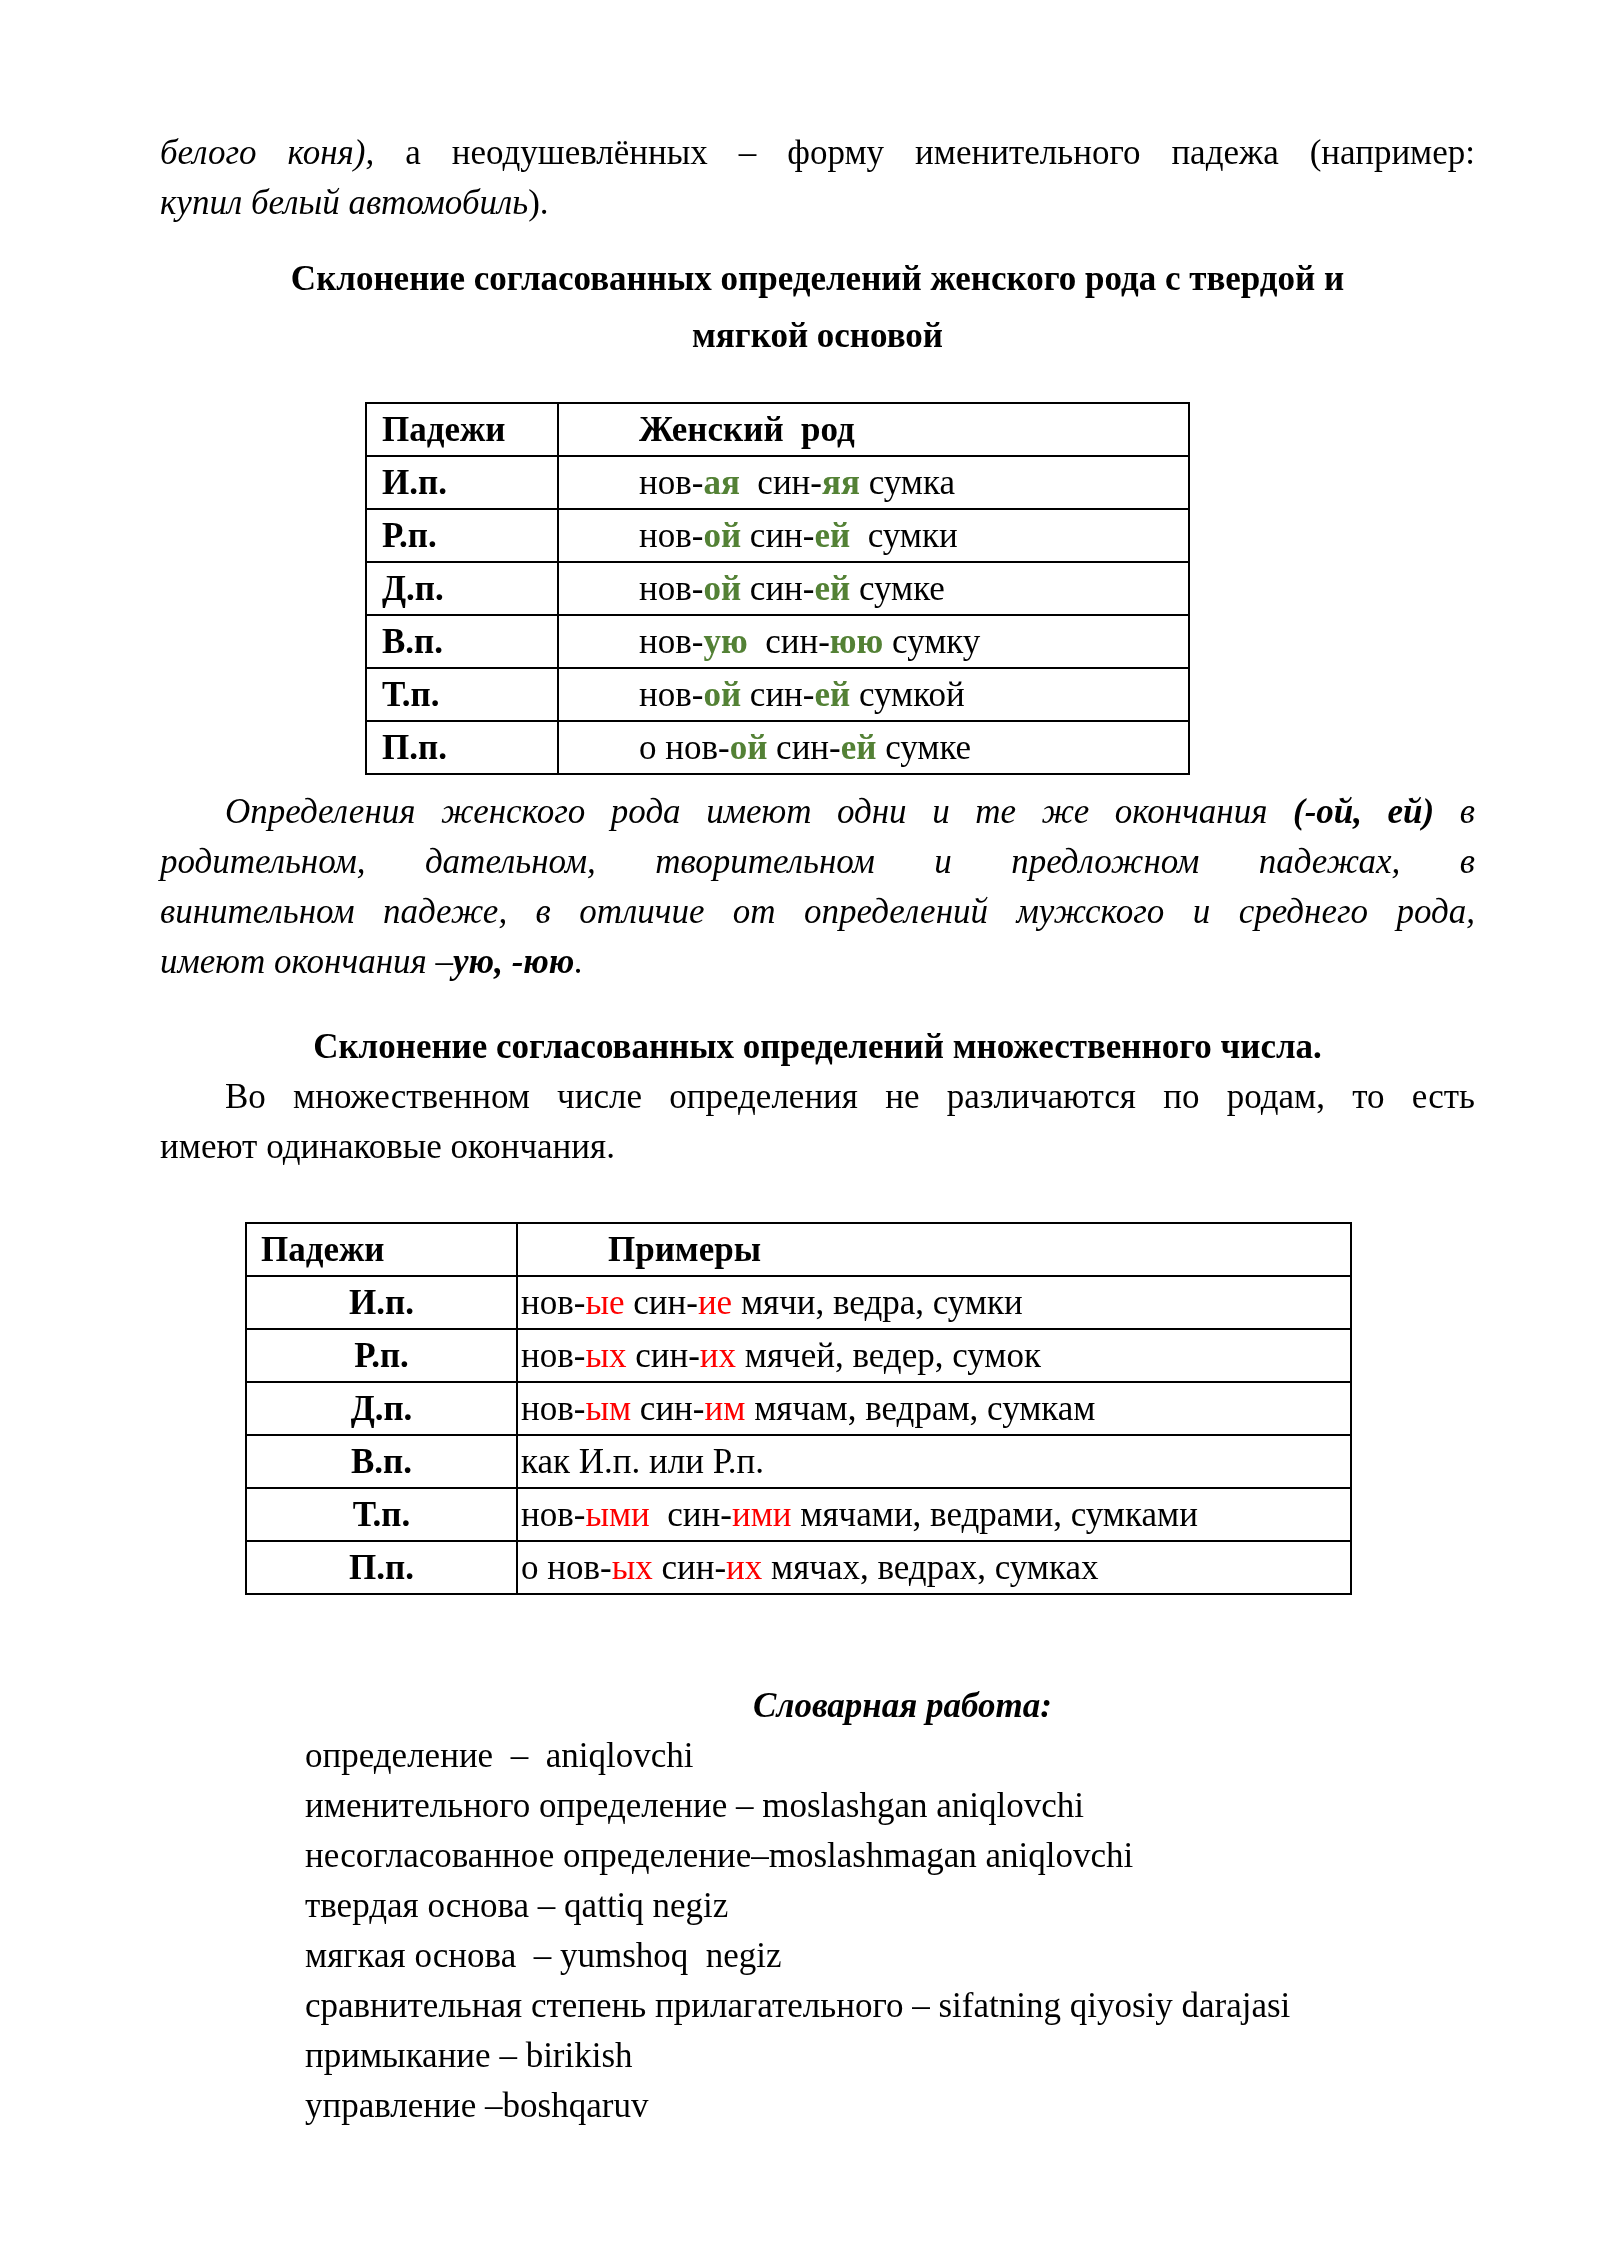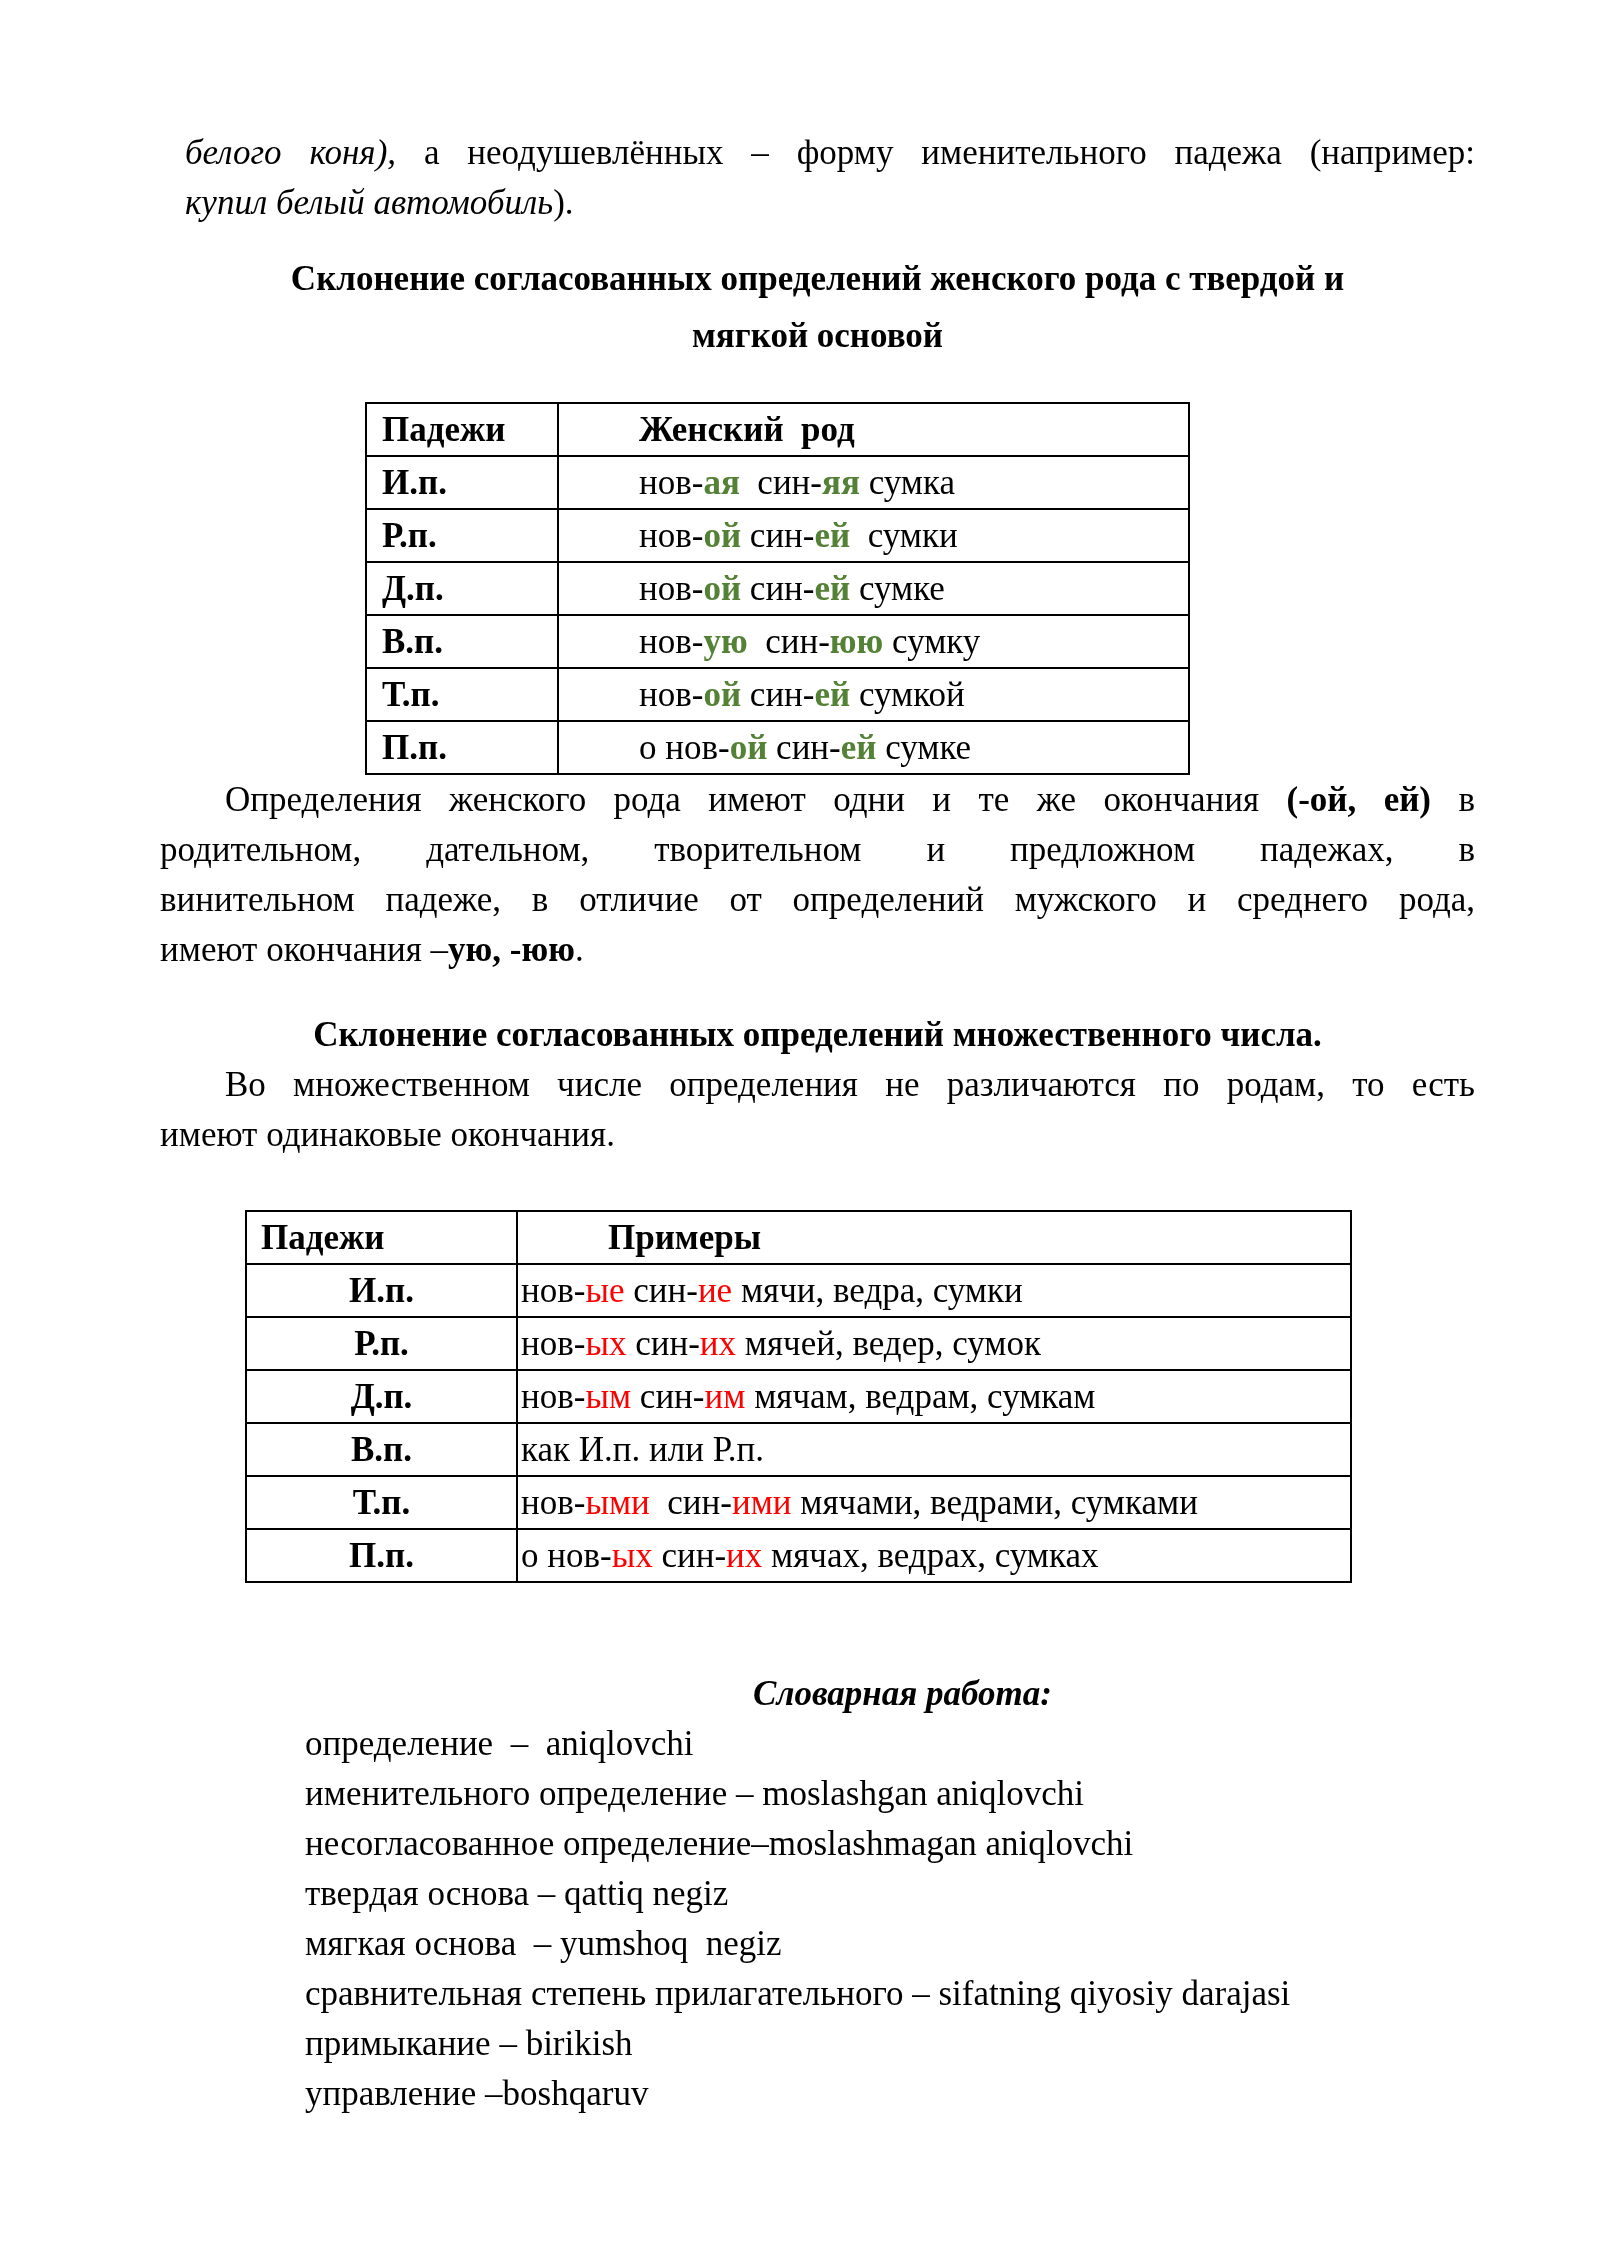--- a/index.html
+++ b/index.html
@@ -7,21 +7,21 @@
     width: 1600px;
     height: 2262px;
     background: #ffffff;
     color: #000000;
     font-family: "Liberation Serif", "DejaVu Serif", serif;
     font-size: 35px;
     line-height: 50px;
   }
   .page { padding: 128px 125px 0 160px; box-sizing: border-box; }
   p { margin: 0; }
-  .it { font-style: italic; margin-left: 25px; }
+  .it { font-style: italic; }
   .b  { font-weight: bold; }
   .jl { text-align: justify; text-align-last: justify; }
   .indent { text-indent: 65px; }
 
   .h1 {
     font-weight: bold;
     text-align: center;
     line-height: 57px;
     margin-top: 22px;
   }
@@ -44,21 +44,21 @@
   .tbl1 .case { width: 175px; padding-left: 15px; font-weight: bold; }
   .tbl1 .ex   { padding-left: 80px; }
 
   .tbl2 { margin: 50px 0 0 85px; width: 1107px; }
   .tbl2 .case { width: 255px; text-align: center; font-weight: bold; }
   .tbl2 .hdr-case { text-align: left; padding-left: 14px; }
   .tbl2 .ex   { padding-left: 3px; }
   .tbl2 .hdr-ex { padding-left: 90px; }
   .hdr { font-weight: bold; padding-left: 24px; }
 
-  .para-fem { margin-top: 0; }
+  .para-fem { margin-top: 12px; font-style: italic; }
 
   [data-color="green"] { color: var(--green); font-weight: bold; }
   [data-color="red"]   { color: var(--red); }
   [data-color="black"] { color: var(--black); }
 
   .vocab-title {
     font-weight: bold;
     font-style: italic;
     text-align: center;
     padding-left: 170px;

